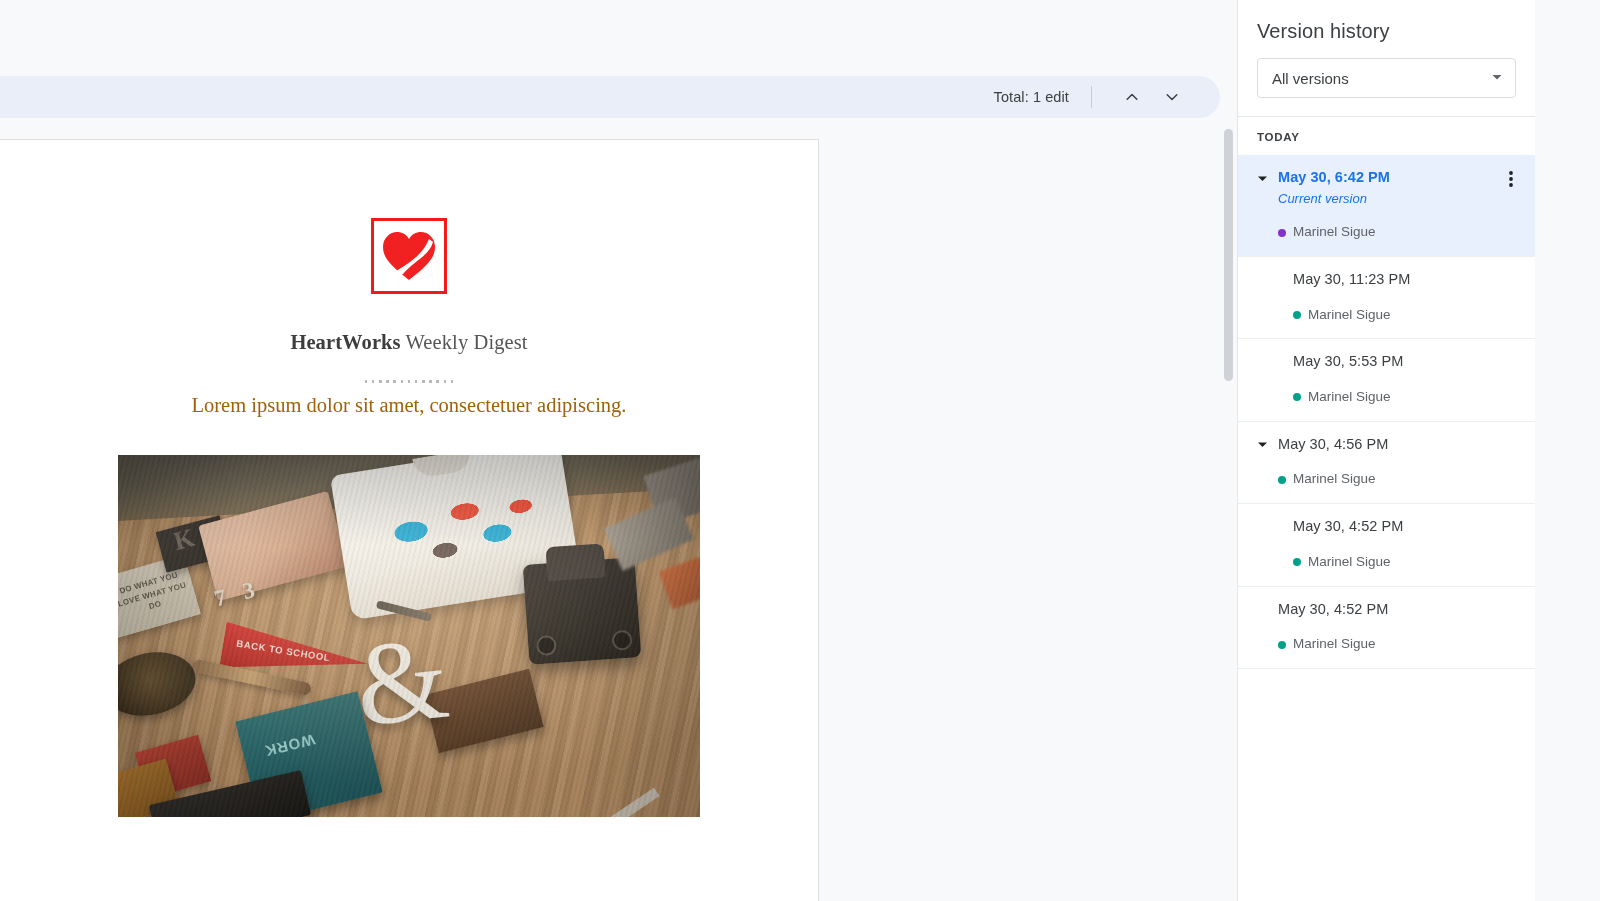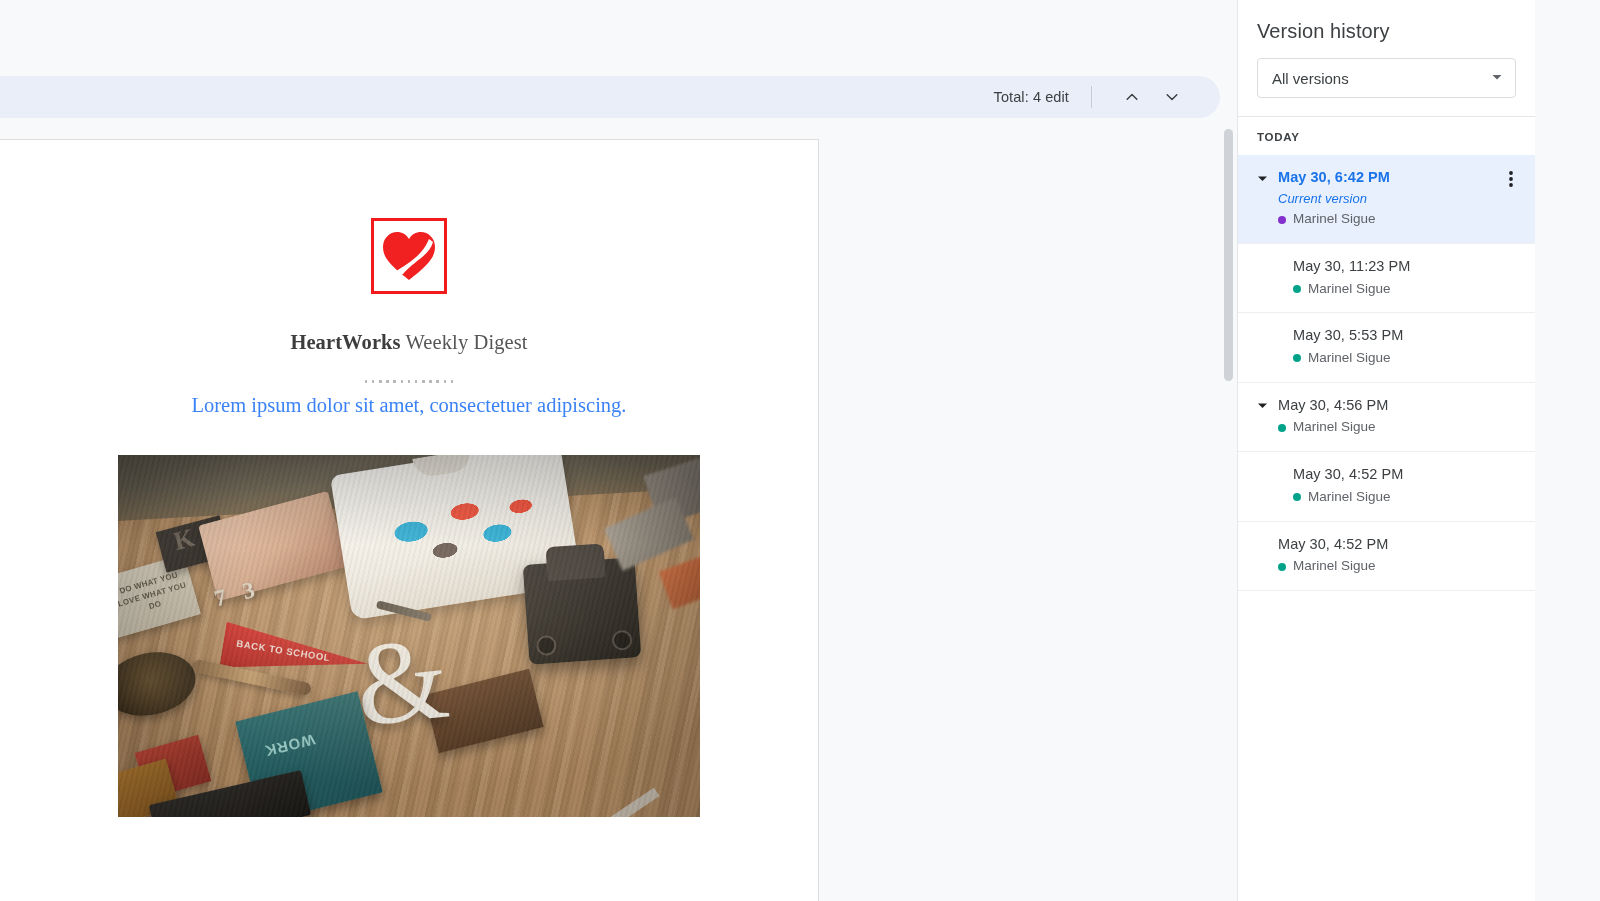--- a/index.html
+++ b/index.html
@@ -122,21 +122,21 @@
     line-height: 1.12;
     color: #111111;
     margin-top: 19px;
     font-weight: normal;
     letter-spacing: -.3px;
   }
   .nl-sub {
     text-align: center;
     font-family: "Liberation Serif", serif;
     font-size: 20.5px;
-    color: #3b82f6;
+    color: #a16207;
     margin-top: 11px;
   }
 
   
   .nl-photo {
     position: relative;
     width: 582px;
     height: 362px;
     margin: 38px auto 0 auto;
     overflow: hidden;
@@ -517,21 +517,21 @@
     font-size: 13px;
     font-style: italic;
     color: #1a73e8;
     margin-top: 2px;
     line-height: 1.35;
   }
   .v-author {
     display: flex;
     align-items: center;
     gap: 7px;
-    margin-top: 3px;
+    margin-top: 16px;
   }
   .v-dot {
     width: 8px; height: 8px;
     border-radius: 50%;
     flex: none;
   }
   .v-author-name {
     font-size: 13.5px;
     color: #5f6368;
     line-height: 1.4;
@@ -547,21 +547,21 @@
   .vlist-end { border-top: 1px solid #eceef0; }
 </style>
 </head>
 <body>
 
 <div id="app">
 
   <div class="editor-region">
 
     <div class="edits-bar">
-      <span class="edits-total">Total: 4 edit</span>
+      <span class="edits-total">Total: 1 edit</span>
       <span class="edits-sep"></span>
       <button class="nav-btn">
         <span>
           <svg width="18" height="18" viewBox="0 0 18 18" aria-hidden="true">
             <path d="M4.2 11.2 9 6.5l4.8 4.7" fill="none" stroke="#3c4043" stroke-width="1.5" stroke-linecap="round" stroke-linejoin="round"></path>
           </svg>
         </span>
       </button>
       <button class="nav-btn">
         <span>

